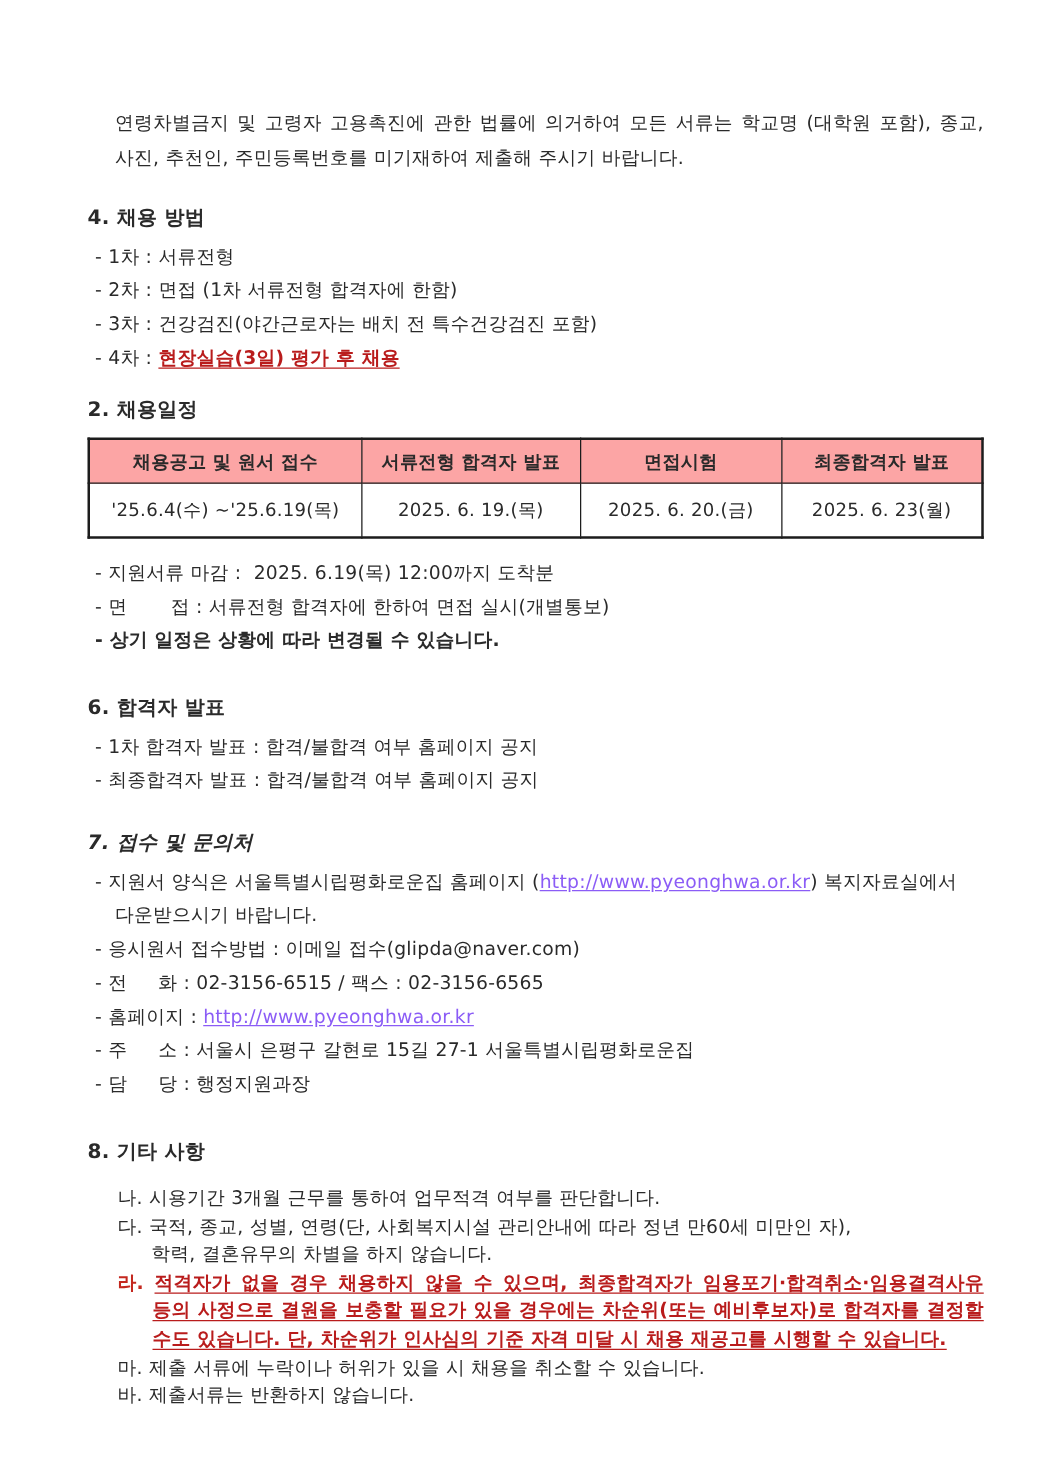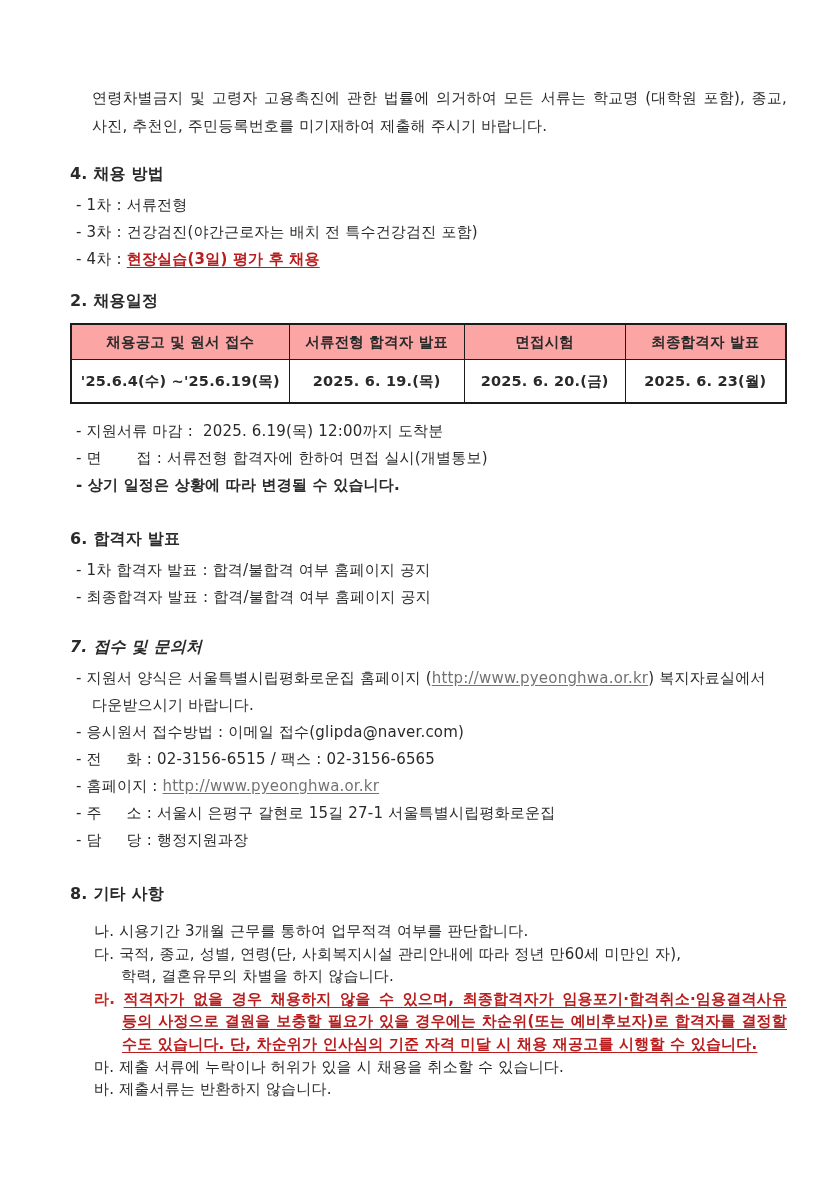--- a/index.html
+++ b/index.html
@@ -49,21 +49,21 @@
   }
   .bold { font-weight: bold; }
   .red { color: #c4281f; }
   .red-u {
     color: #b91c1c;
     font-weight: bold;
     text-decoration: underline;
     text-underline-offset: 3px;
   }
   a.link, .link {
-    color: #737373;
+    color: #8b5cf6;
     text-decoration: underline;
     text-underline-offset: 2px;
     cursor: pointer;
   }
   
   table.sched {
     width: 100%;
     border-collapse: collapse;
     margin-top: 10px;
     table-layout: fixed;
@@ -74,21 +74,21 @@
     font-size: 14.5px;
     padding: 0;
   }
   table.sched th {
     background: #fca5a5;
     height: 34px;
     font-weight: bold;
   }
   table.sched td {
     height: 42px;
-    font-weight: bold;
+    font-weight: normal;
   }
   table.sched { border: 2px solid #1c1c1c; }
   .col1 { width: 30.5%; }
   .col2 { width: 24.5%; }
   .col3 { width: 22.5%; }
   .col4 { width: 22.5%; }
   
   .wrap-indent { padding-left: 16px; }
   
   .klist { margin: 14px 0 0 24px; }
@@ -106,20 +106,21 @@
 </head>
 <body>
 
 <div class="page">
 
   <p class="intro">연령차별금지 및 고령자 고용촉진에 관한 법률에 의거하여 모든 서류는 학교명 (대학원 포함), 종교, 사진, 추천인, 주민등록번호를 미기재하여 제출해 주시기 바랍니다.</p>
 
   <div class="sec-title mt-s4">4. 채용 방법</div>
   <div class="dlist">
     <div class="li">- 1차 : 서류전형</div>
+    <div class="li">- 2차 : 면접 (1차 서류전형 합격자에 한함)</div>
     <div class="li">- 3차 : 건강검진(야간근로자는 배치 전 특수건강검진 포함)</div>
     <div class="li"><span>- 4차 : </span><span class="red-u">현장실습(3일) 평가 후 채용</span></div>
   </div>
 
   <div class="sec-title mt-s5">2. 채용일정</div>
   <table class="sched">
     <colgroup>
       <col class="col1">
         <col class="col2">
         <col class="col3">

